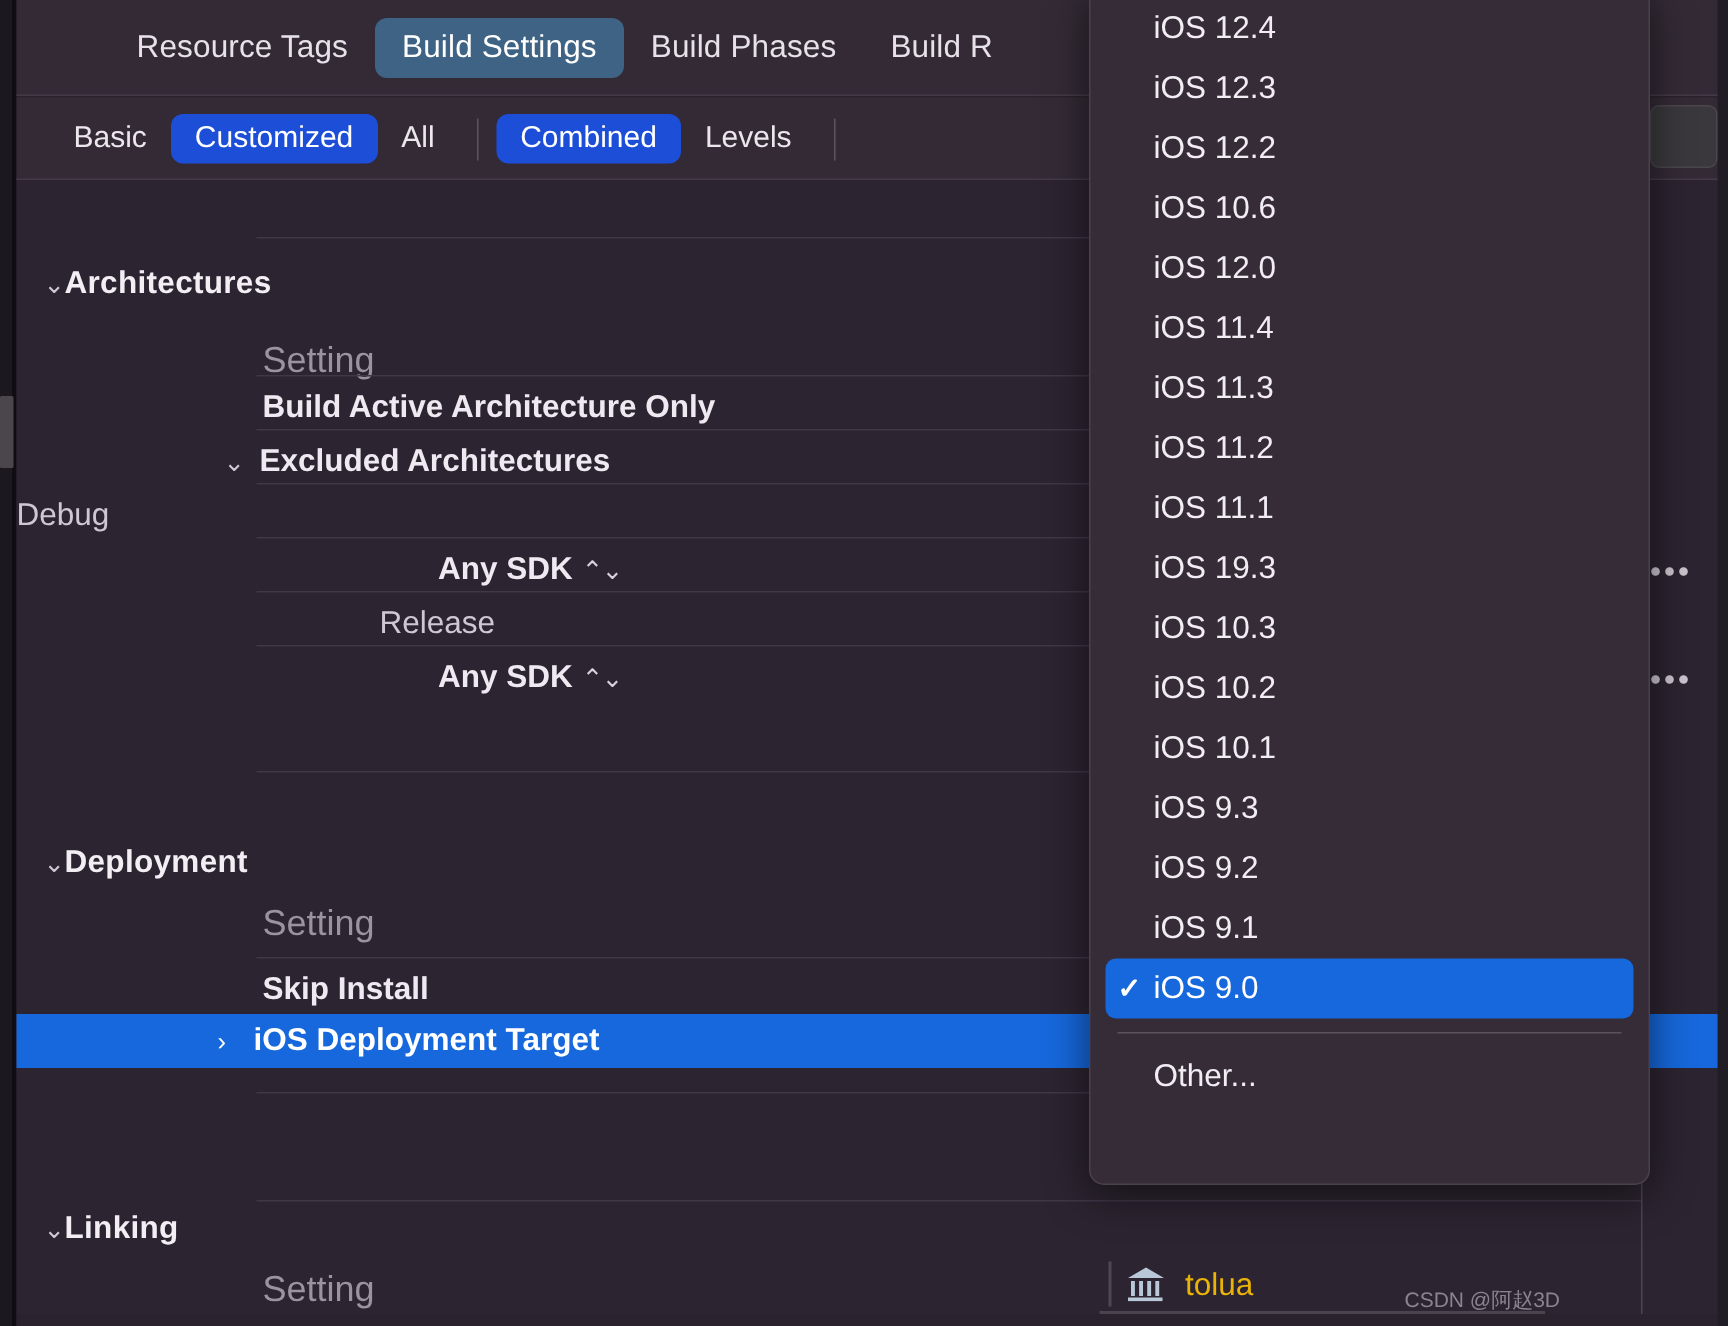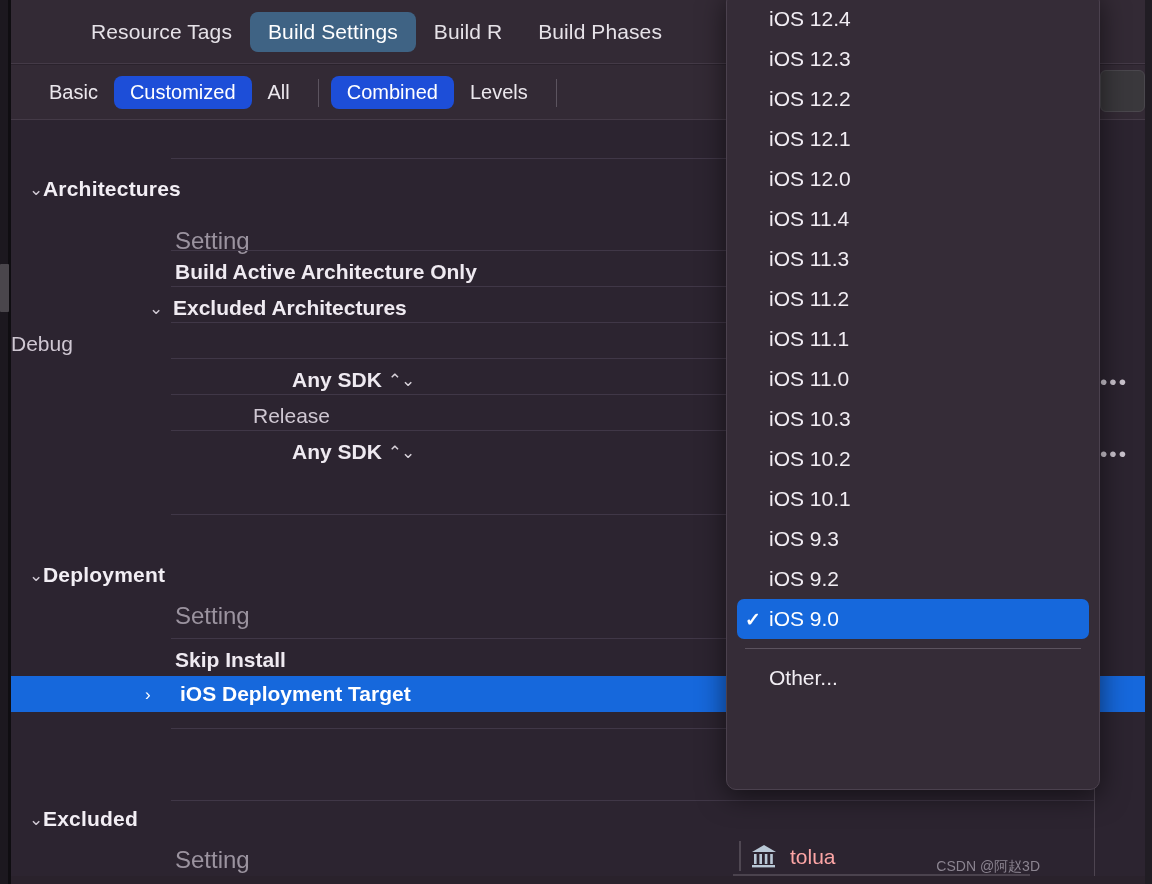--- a/index.html
+++ b/index.html
@@ -163,21 +163,21 @@
   
   .lib-sep {
     position: absolute; left: 739px; top: 841px; width: 2px; height: 30px;
     background: #4f4752;
   }
   .lib-icon {
     position: absolute; left: 750px; top: 843px; width: 28px; height: 26px;
   }
   .lib-name {
     position: absolute; left: 790px; top: 845px;
-    font-size: 21px; color: #fca5a5;
+    font-size: 21px; color: #eab308;
   }
   .lib-underline {
     position: absolute; left: 733px; top: 874px; width: 297px; height: 2px;
     background: #4b434e;
   }
 
   
   .menu {
     position: absolute; left: 726px; top: -8px; width: 374px; height: 798px;
     background: #352c37;
@@ -227,22 +227,22 @@
   <div class="win-edge-left"></div>
   <div class="win-edge-left2"></div>
   <div class="leftrail-thumb"></div>
   <div class="win-edge-right"></div>
   <div class="bottom-strip"></div>
 
   <div class="tabbar">
     <div class="tabbar-inner">
       <div class="tab">Resource Tags</div>
       <div class="tab active">Build Settings</div>
+      <div class="tab">Build Phases</div>
       <div class="tab">Build R</div>
-      <div class="tab">Build Phases</div>
     </div>
   </div>
 
   <div class="filterbar">
     <div class="filterbar-inner">
       <div class="seg">Basic</div>
       <div class="seg on">Customized</div>
       <div class="seg">All</div>
       <div class="vsep"></div>
       <div class="seg on">Combined</div>
@@ -316,32 +316,32 @@
 
     <div class="row" style="top:524px; height:32px; padding-left:164px;">
       <span class="setting-name">Skip Install</span>
     </div>
 
     <div class="rowline" style="left:160px; top:608px; width:923px;"></div>
     <div class="rowline" style="left:160px; top:680px; width:923px;"></div>
 
     <div class="row" style="top:684px; height:30px; padding-left:18px;">
       <span class="disc">⌄</span>
-      <span class="group-hdr">Excluded</span>
+      <span class="group-hdr">Linking</span>
     </div>
 
     <div class="row" style="top:725px; height:30px; padding-left:164px;">
       <span class="colhdr">Setting</span>
     </div>
   </div>
 
   <div class="row-selected" style="top:676px;">
     <div style="display:flex; align-items:center; height:36px; padding-left:134px;">
       <span class="disc right">›</span>
-      <span class="setting-name" style="margin-left:21px;">iOS Deployment Target</span>
+      <span class="setting-name" style="margin-left:10px;">iOS Deployment Target</span>
     </div>
   </div>
 
   <div class="lib-sep"></div>
   <div class="lib-icon">
     <svg width="28" height="26" viewBox="0 0 28 26" aria-hidden="true">
       <polygon points="14,2 26,9 2,9" fill="#b9c8d6"></polygon>
       <rect x="4" y="11" width="2.6" height="10" fill="#b9c8d6"></rect>
       <rect x="9.4" y="11" width="2.6" height="10" fill="#b9c8d6"></rect>
       <rect x="14.8" y="11" width="2.6" height="10" fill="#b9c8d6"></rect>
@@ -350,32 +350,33 @@
     </svg>
   </div>
   <div class="lib-name">tolua</div>
   <div class="lib-underline"></div>
 
   <div class="menu">
     <div class="menu-scroll">
       <div class="menu-item">iOS 12.4</div>
       <div class="menu-item">iOS 12.3</div>
       <div class="menu-item">iOS 12.2</div>
-      <div class="menu-item">iOS 12.1</div>
+      <div class="menu-item">iOS 10.6</div>
       <div class="menu-item">iOS 12.0</div>
       <div class="menu-item">iOS 11.4</div>
       <div class="menu-item">iOS 11.3</div>
       <div class="menu-item">iOS 11.2</div>
       <div class="menu-item">iOS 11.1</div>
-      <div class="menu-item">iOS 11.0</div>
+      <div class="menu-item">iOS 19.3</div>
       <div class="menu-item">iOS 10.3</div>
       <div class="menu-item">iOS 10.2</div>
       <div class="menu-item">iOS 10.1</div>
       <div class="menu-item">iOS 9.3</div>
       <div class="menu-item">iOS 9.2</div>
+      <div class="menu-item">iOS 9.1</div>
 
       <div class="menu-item selected">
         <span class="menu-check">✓</span>
         <span>iOS 9.0</span>
       </div>
 
       <div class="menu-sep"></div>
 
       <div class="menu-item">Other...</div>
     </div>

